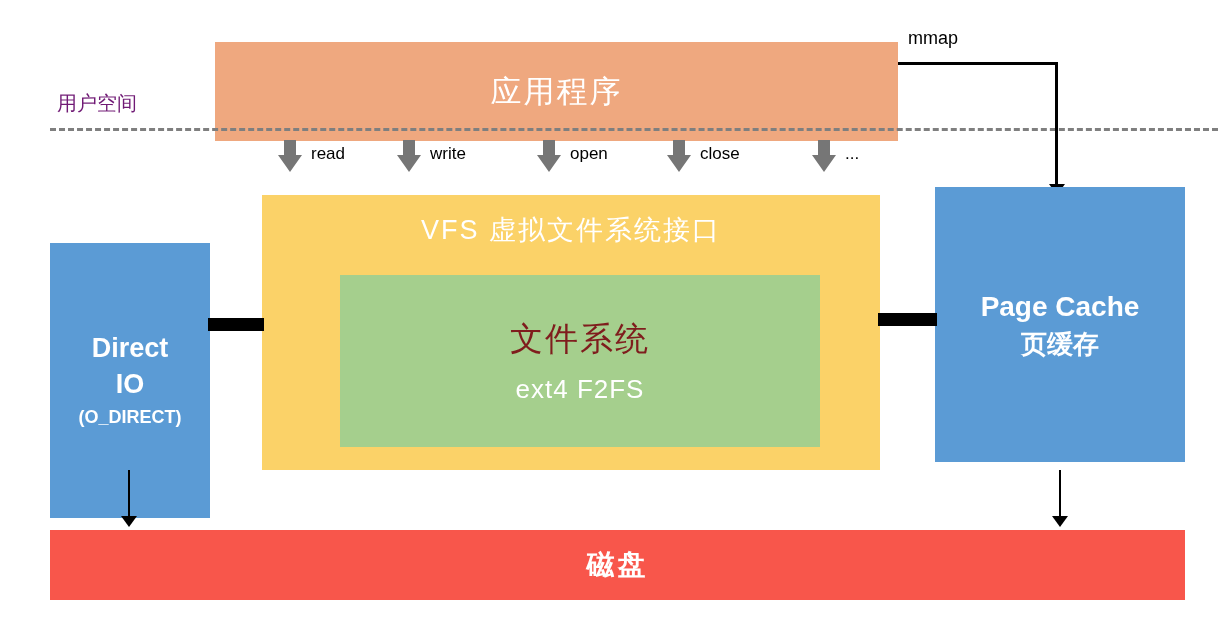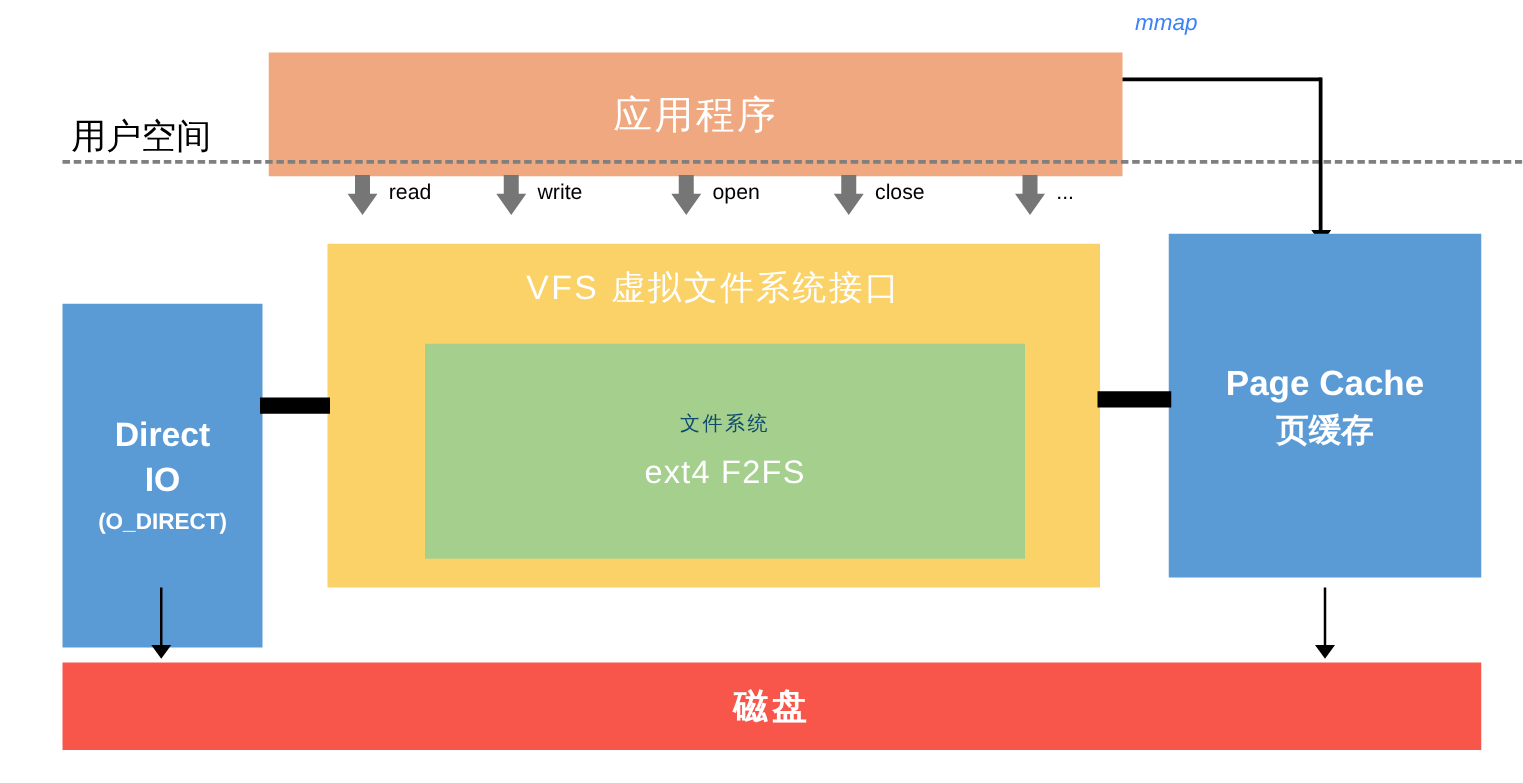--- a/index.html
+++ b/index.html
@@ -7,54 +7,54 @@
   .stage{position:relative;width:1218px;height:626px;background:#ffffff;overflow:hidden;}
 
   .box{position:absolute;box-sizing:border-box;}
 
   
   .app-box{left:215px;top:42px;width:683px;height:99px;background:#efa87f;
            display:flex;align-items:center;justify-content:center;
            color:#ffffff;font-size:31px;letter-spacing:2px;}
 
   
-  .user-space{left:57px;top:90px;font-size:28px;color:#000000;}
+  .user-space{left:57px;top:90px;font-size:20px;color:#701a75;}
 
   
   .dashed{left:50px;top:128px;width:1168px;height:0;border-top:3px dashed #7f7f7f;}
 
   
   .syscall{position:absolute;top:140px;display:flex;align-items:center;gap:9px;}
   .syscall .lbl{font-size:17px;color:#000;padding-bottom:4px;}
   .block-arrow{display:block;}
 
   
   .vfs-box{left:262px;top:195px;width:618px;height:275px;background:#fbd268;}
   .vfs-title{position:absolute;left:262px;top:212px;width:618px;text-align:center;
              color:#ffffff;font-size:27px;letter-spacing:2px;}
   .fs-box{left:340px;top:275px;width:480px;height:172px;background:#a5cf8d;
           display:flex;flex-direction:column;align-items:center;justify-content:center;gap:12px;}
-  .fs-line1{color:#0c4a6e;font-size:16px;letter-spacing:2px;}
+  .fs-line1{color:#7f1d1d;font-size:33px;letter-spacing:2px;}
   .fs-line2{color:#fff;font-size:26px;font-weight:normal;letter-spacing:1px;}
 
   .blue-box{background:#5b9bd5;display:flex;flex-direction:column;align-items:center;justify-content:center;color:#fff;}
   .direct-io{left:50px;top:195px;width:160px;height:275px;margin-top:48px;}
   .direct-io .l1,.direct-io .l2{font-size:27px;font-weight:bold;line-height:36px;}
   .direct-io .l3{font-size:18px;font-weight:bold;line-height:30px;}
   .page-cache{left:935px;top:187px;width:250px;height:275px;}
   .page-cache .l1{font-size:28px;font-weight:bold;line-height:38px;}
   .page-cache .l2{font-size:26px;font-weight:bold;line-height:36px;}
 
   
   .conn{position:absolute;background:#000;}
   .conn-left{left:208px;top:318px;width:56px;height:13px;}
   .conn-right{left:878px;top:313px;width:59px;height:13px;}
 
   
-  .mmap-label{left:908px;top:8px;font-size:18px;color:#3b82f6;font-style:italic;}
+  .mmap-label{left:908px;top:28px;font-size:18px;color:#000000;}
   .mmap-h{left:898px;top:62px;width:159px;height:3px;background:#000;}
   .mmap-v{left:1055px;top:62px;width:3px;height:124px;background:#000;}
   .arrow-head-down{position:absolute;width:0;height:0;
     border-left:8px solid transparent;border-right:8px solid transparent;border-top:11px solid #000;}
   .mmap-head{left:1049px;top:184px;}
 
   
   .disk-line{position:absolute;width:2px;background:#000;}
   .disk-line-left{left:128px;top:470px;height:48px;}
   .disk-line-right{left:1059px;top:470px;height:48px;}

